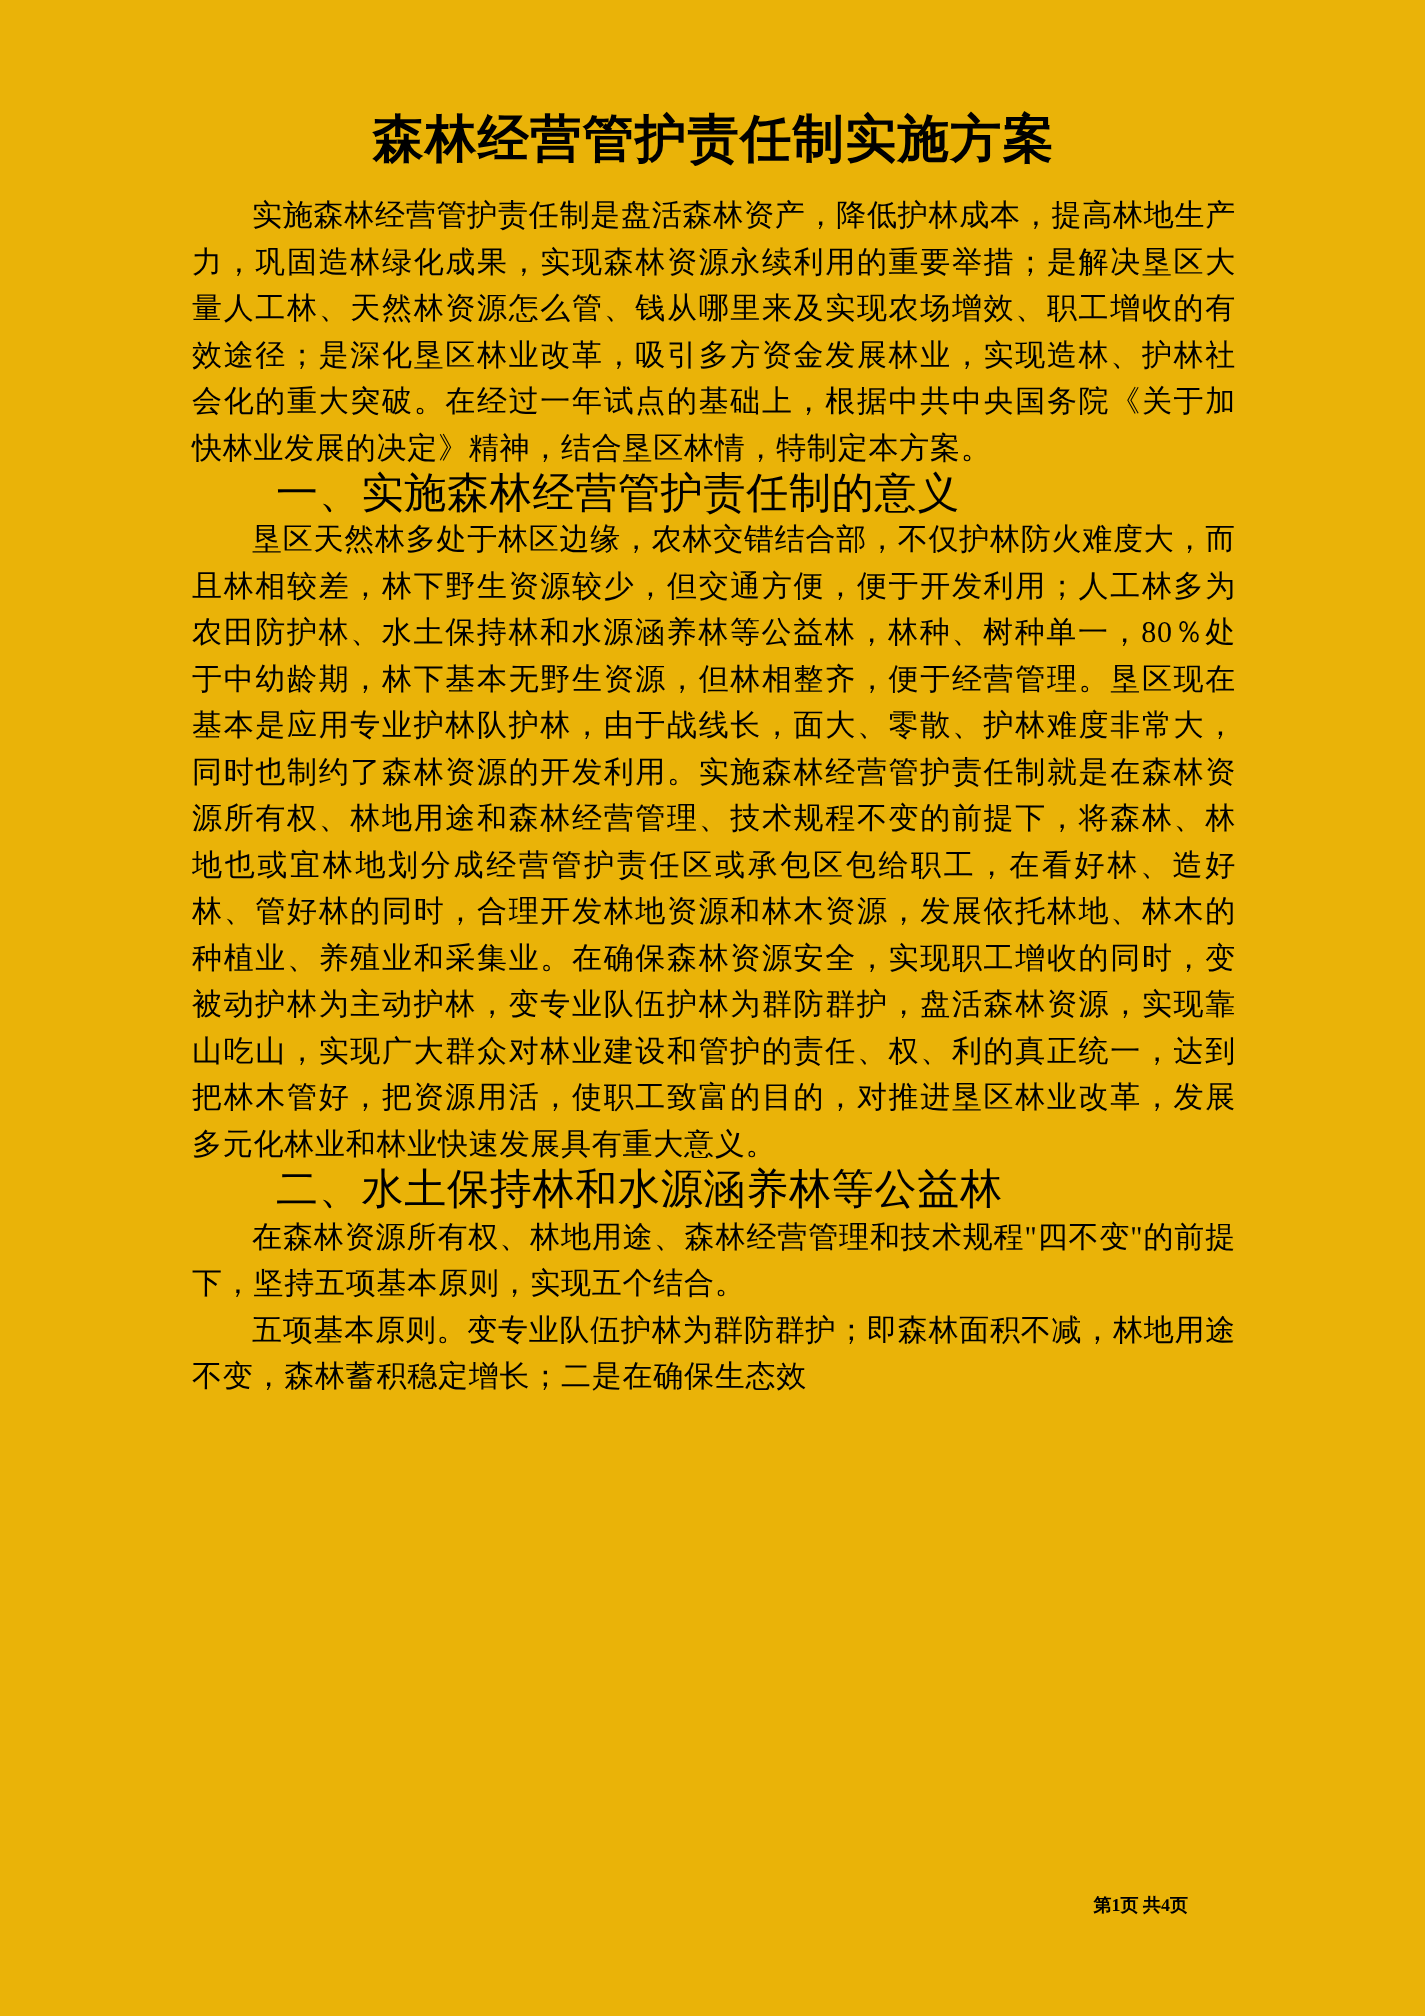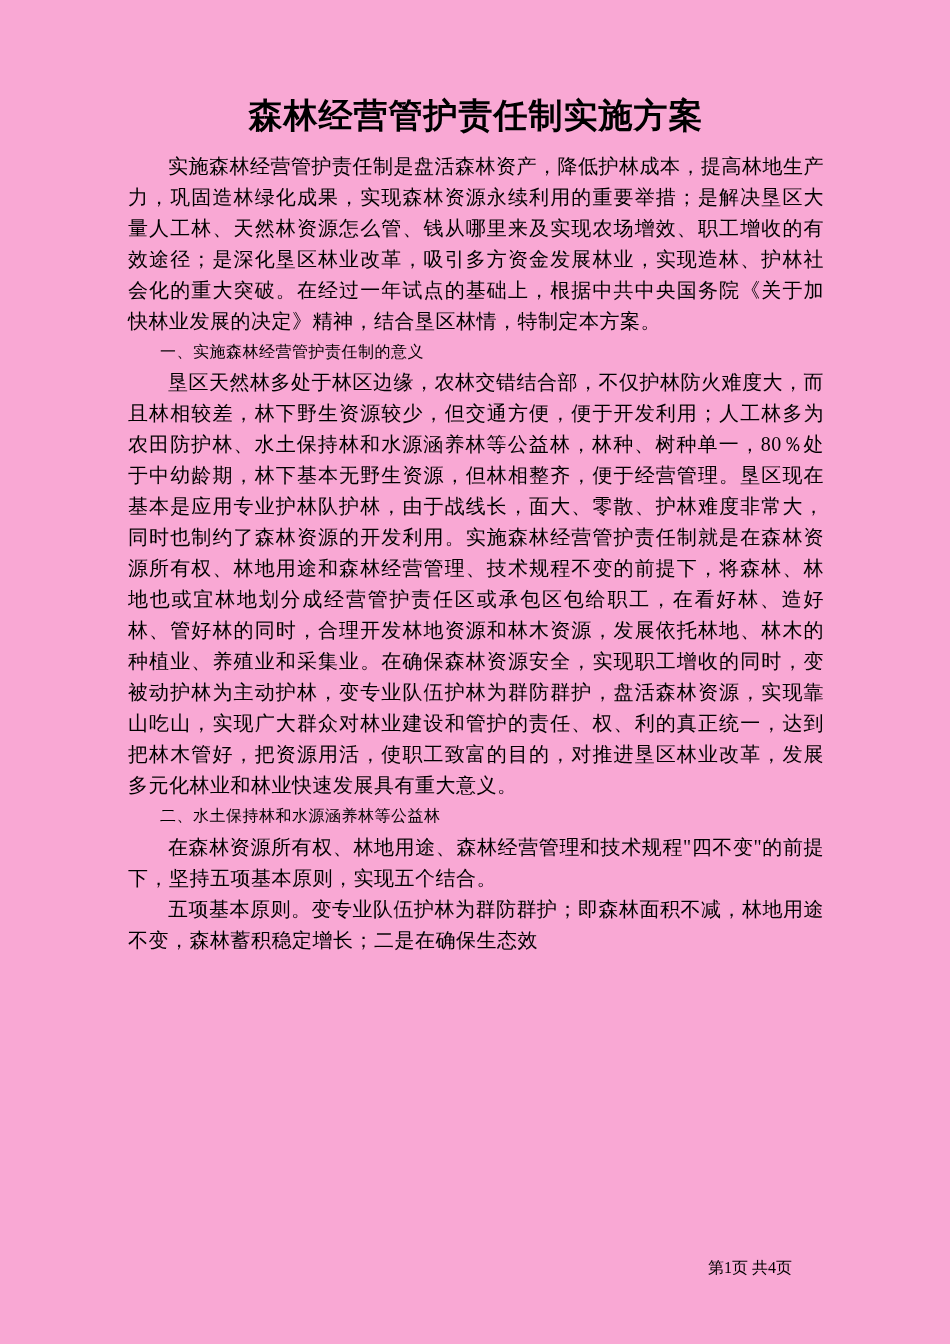--- a/index.html
+++ b/index.html
@@ -5,23 +5,23 @@
   html, body {
     margin: 0;
     padding: 0;
     background: #ffffff;
   }
   .page {
     position: relative;
     width: 950px;
     height: 1344px;
     margin: 0 auto;
-    background: #f9a8d4;
+    background: #eab308;
     box-sizing: border-box;
-    padding: 96px 126px 0 128px;
+    padding: 74px 126px 0 128px;
     font-family: "Liberation Serif", "DejaVu Serif", serif;
     color: #000000;
     overflow: hidden;
   }
   .doc-title {
     margin: 0 0 14px 0;
     font-size: 34px;
     font-weight: bold;
     text-align: center;
     letter-spacing: 1px;
@@ -31,32 +31,33 @@
     margin: 0;
     font-size: 20px;
     line-height: 31px;
     text-align: justify;
     text-indent: 2em;
     letter-spacing: 0.5px;
     word-break: break-all;
   }
   .heading {
     margin: 0;
-    font-size: 16px;
+    font-size: 28px;
     line-height: 30.5px;
     text-indent: 2em;
     letter-spacing: 0.5px;
   }
   .page-footer {
     position: absolute;
     right: 158px;
     bottom: 68px;
-    font-size: 16px;
+    font-size: 12px;
     line-height: 1;
     color: #000000;
+    font-weight: bold;
   }
 </style>
 </head>
 <body>
 
 <div class="page">
 
   <h1 class="doc-title">森林经营管护责任制实施方案</h1>
 
   <p class="para">实施森林经营管护责任制是盘活森林资产，降低护林成本，提高林地生产力，巩固造林绿化成果，实现森林资源永续利用的重要举措；是解决垦区大量人工林、天然林资源怎么管、钱从哪里来及实现农场增效、职工增收的有效途径；是深化垦区林业改革，吸引多方资金发展林业，实现造林、护林社会化的重大突破。在经过一年试点的基础上，根据中共中央国务院《关于加快林业发展的决定》精神，结合垦区林情，特制定本方案。</p>

